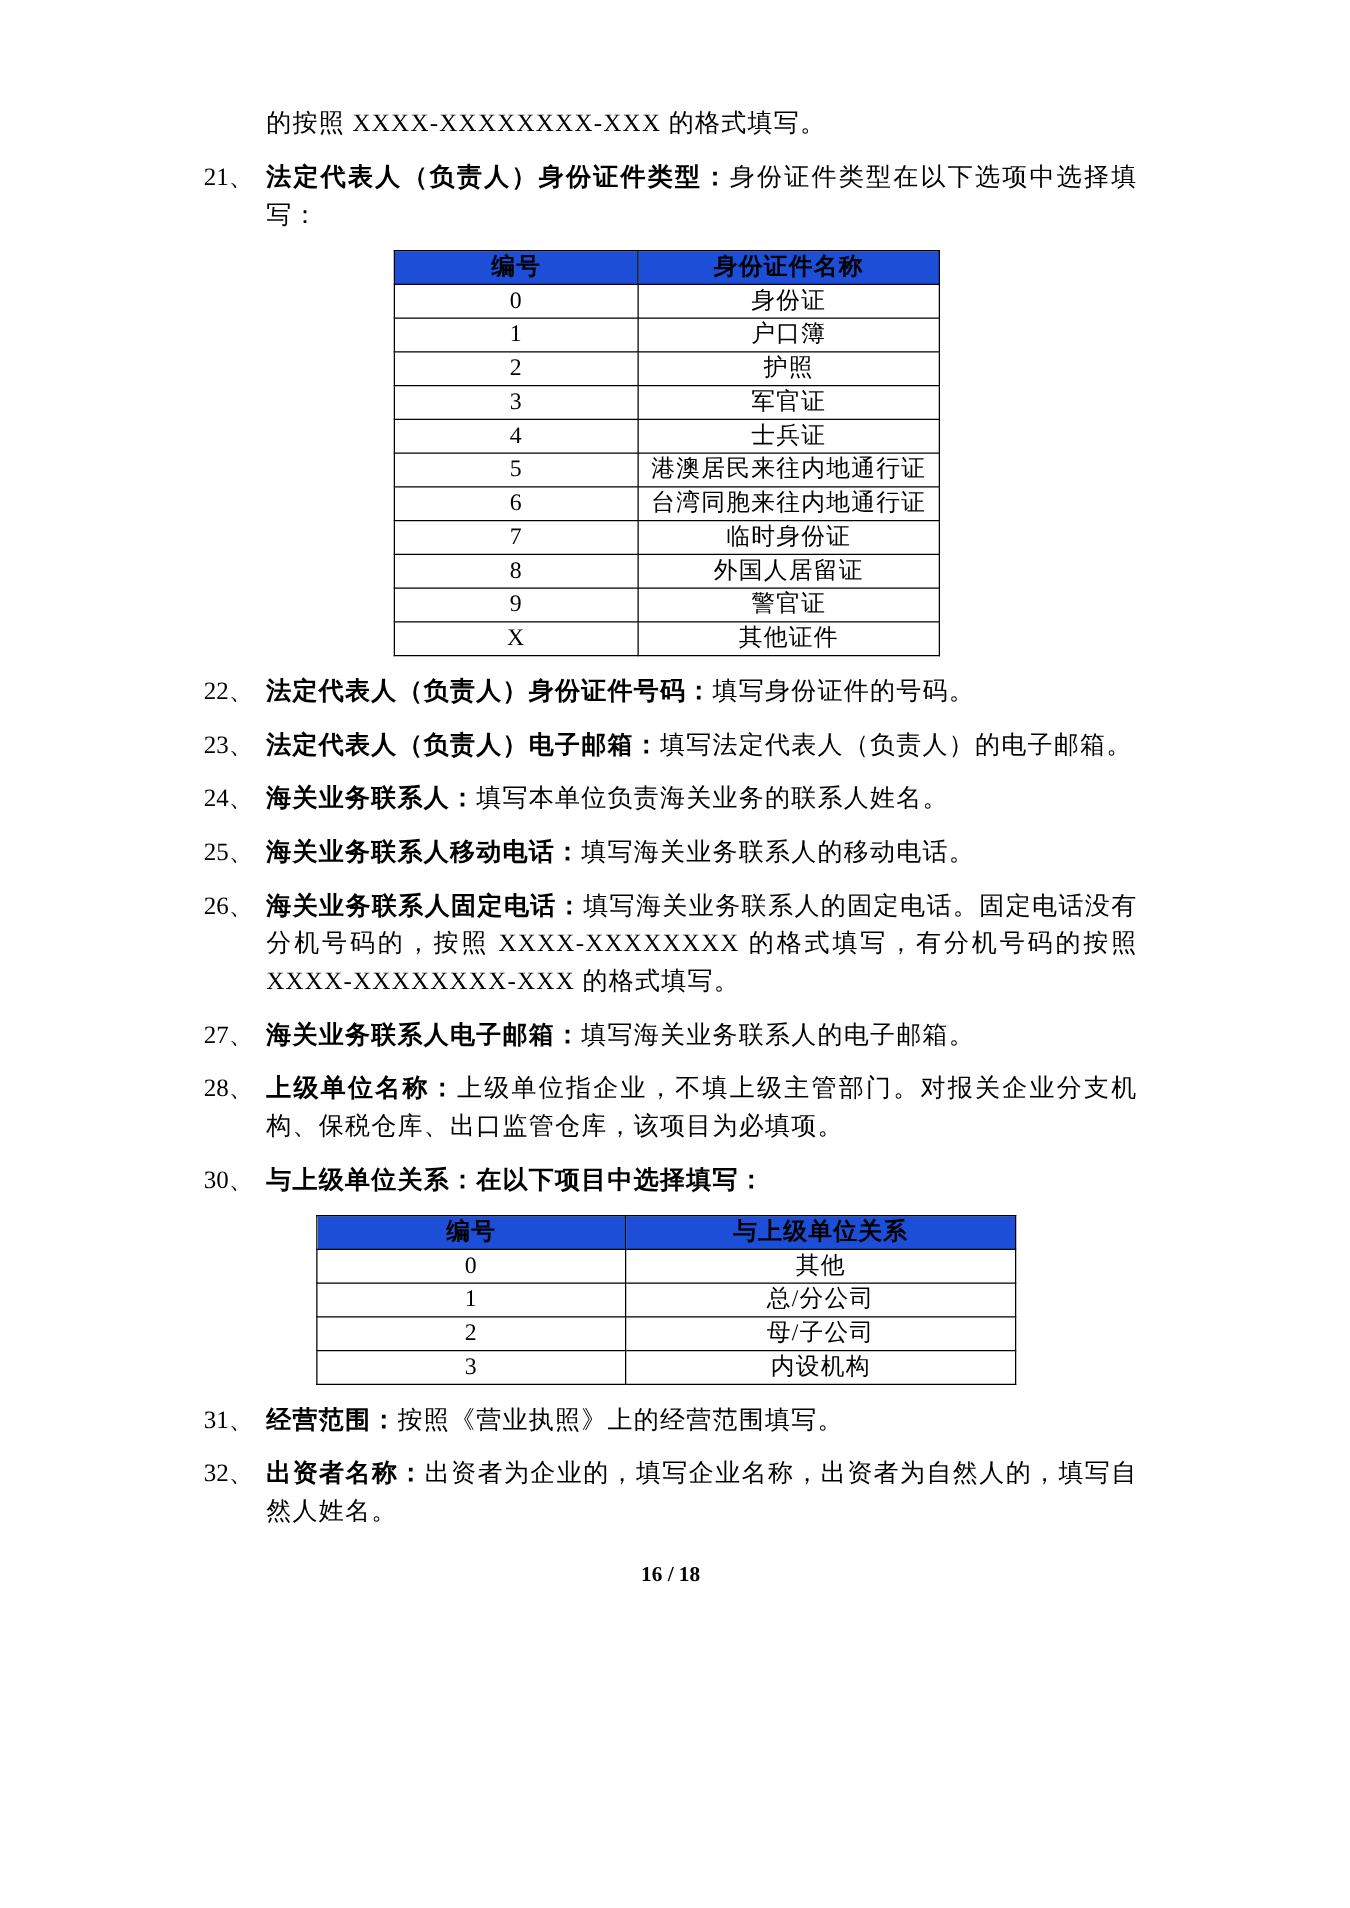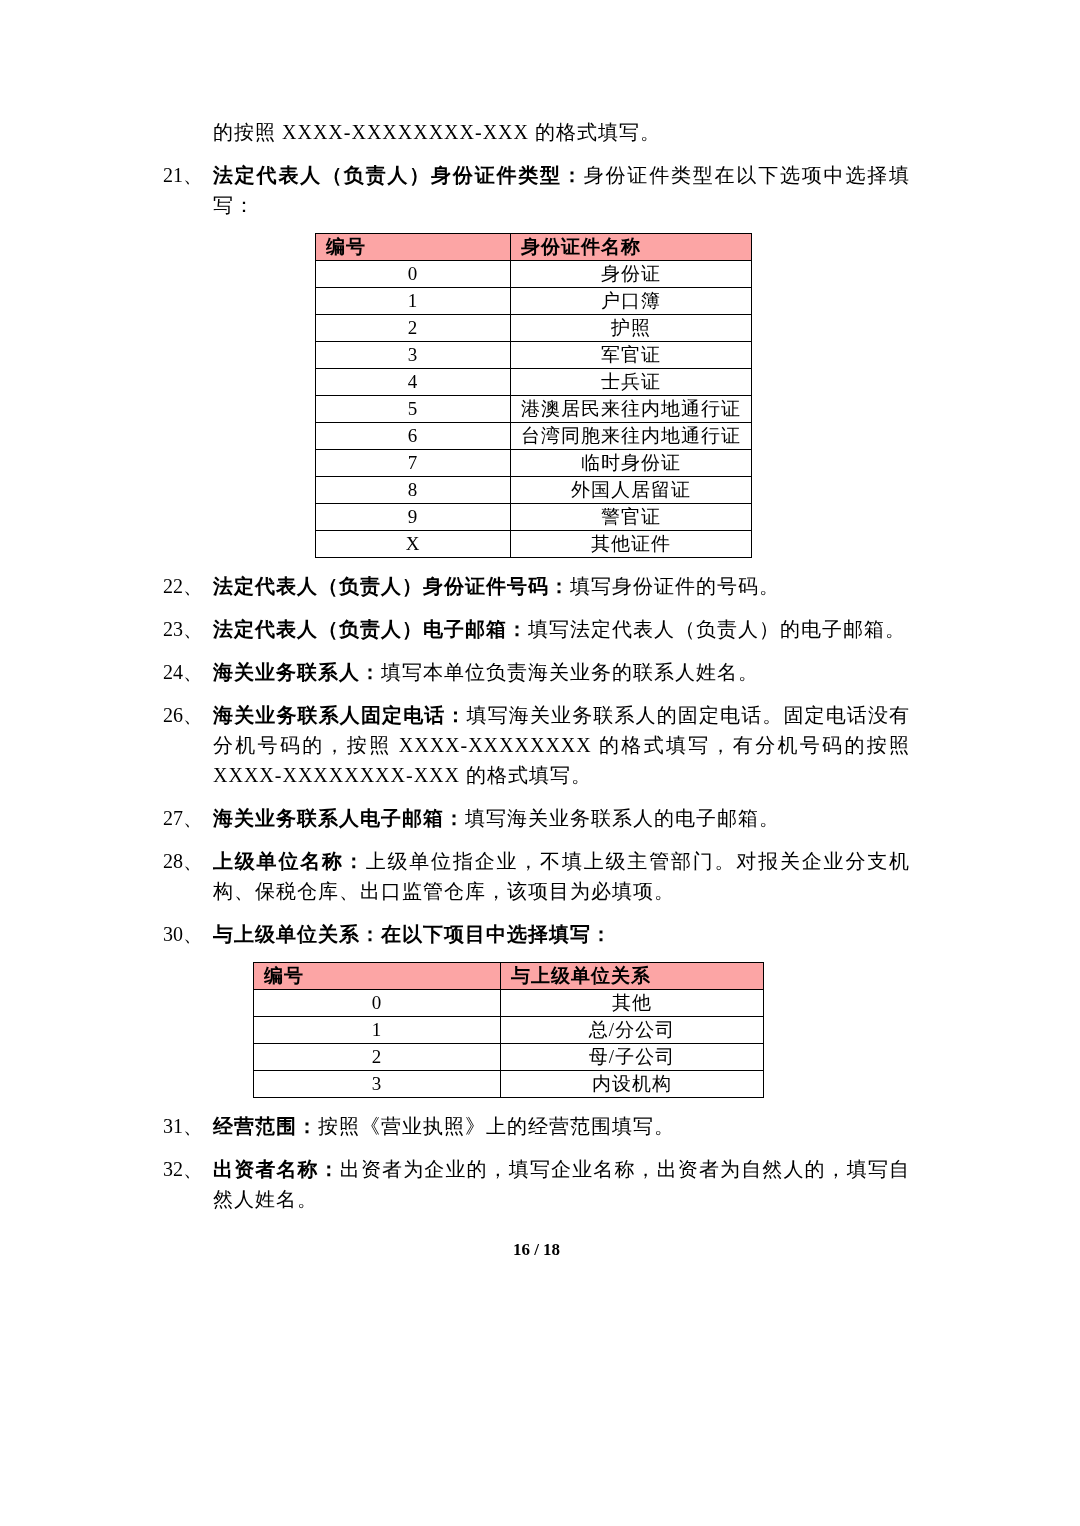--- a/index.html
+++ b/index.html
@@ -6,21 +6,21 @@
   .page{
     position:relative;
     width:1080px;
     height:1526px;
     box-sizing:border-box;
     background:#ffffff;
     color:#000;
     font-family:"Liberation Serif","DejaVu Serif",serif;
     font-size:20px;
     letter-spacing:1px;
-    padding:117px 170px 0 163px;
+    padding:84px 170px 0 163px;
     overflow:hidden;
   }
   .intro{
     margin:0 0 0 50px;
     line-height:30px;
     text-align:justify;
   }
   .item{
     display:flex;
     margin:13px 0;
@@ -45,28 +45,28 @@
     border:1.5px solid #000;
     height:27px;
     padding:0 10px;
     font-size:19px;
     line-height:1.25;
     box-sizing:border-box;
     overflow:hidden;
     white-space:nowrap;
   }
   .doc-table th{
-    background:#fca5a5;
+    background:#1d4ed8;
     font-weight:700;
-    text-align:left;
+    text-align:center;
   }
   .t1 .col-code{width:195px;}
   .t1 .col-name{width:218px;}
   .t2 .col-code{width:247px;}
-  .t2 .col-name{width:263px;margin-left:44px;}
+  .t2 .col-name{width:312px;margin-left:44px;}
   .doc-table td.code{text-align:center;}
   .doc-table td.name{text-align:center;}
   .footer{
     margin-top:26px;
     text-align:center;
     font-weight:700;
     font-size:17px;
     letter-spacing:0;
   }
 </style>
@@ -148,20 +148,24 @@
   <div class="item">
     <span class="num">23、</span>
     <span class="body"><span class="label">法定代表人（负责人）电子邮箱：</span><span class="text">填写法定代表人（负责人）的电子邮箱。</span></span>
   </div>
 
   <div class="item">
     <span class="num">24、</span>
     <span class="body"><span class="label">海关业务联系人：</span><span class="text">填写本单位负责海关业务的联系人姓名。</span></span>
   </div>
 
+  <div class="item">
+    <span class="num">25、</span>
+    <span class="body"><span class="label">海关业务联系人移动电话：</span><span class="text">填写海关业务联系人的移动电话。</span></span>
+  </div>
 
   <div class="item">
     <span class="num">26、</span>
     <span class="body"><span class="label">海关业务联系人固定电话：</span><span class="text">填写海关业务联系人的固定电话。固定电话没有分机号码的，按照 XXXX-XXXXXXXX 的格式填写，有分机号码的按照 XXXX-XXXXXXXX-XXX 的格式填写。</span></span>
   </div>
 
   <div class="item">
     <span class="num">27、</span>
     <span class="body"><span class="label">海关业务联系人电子邮箱：</span><span class="text">填写海关业务联系人的电子邮箱。</span></span>
   </div>

